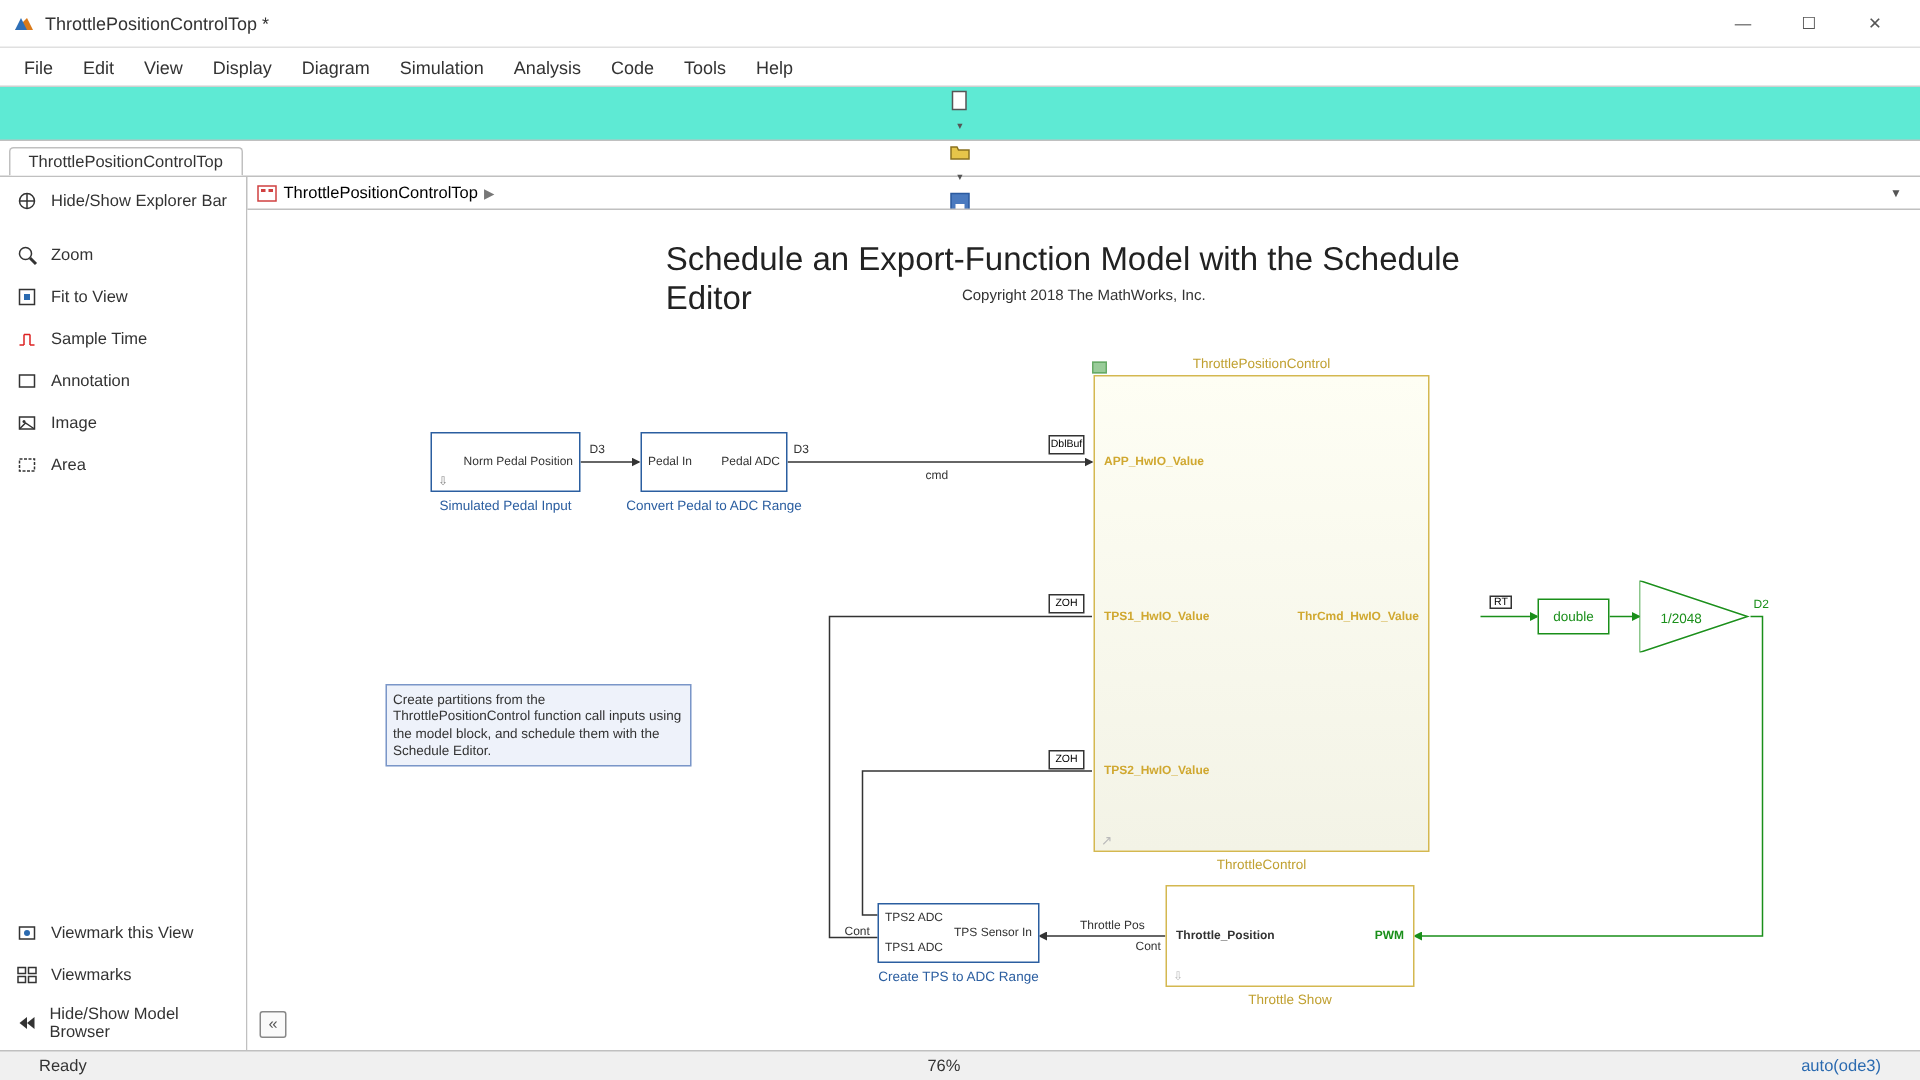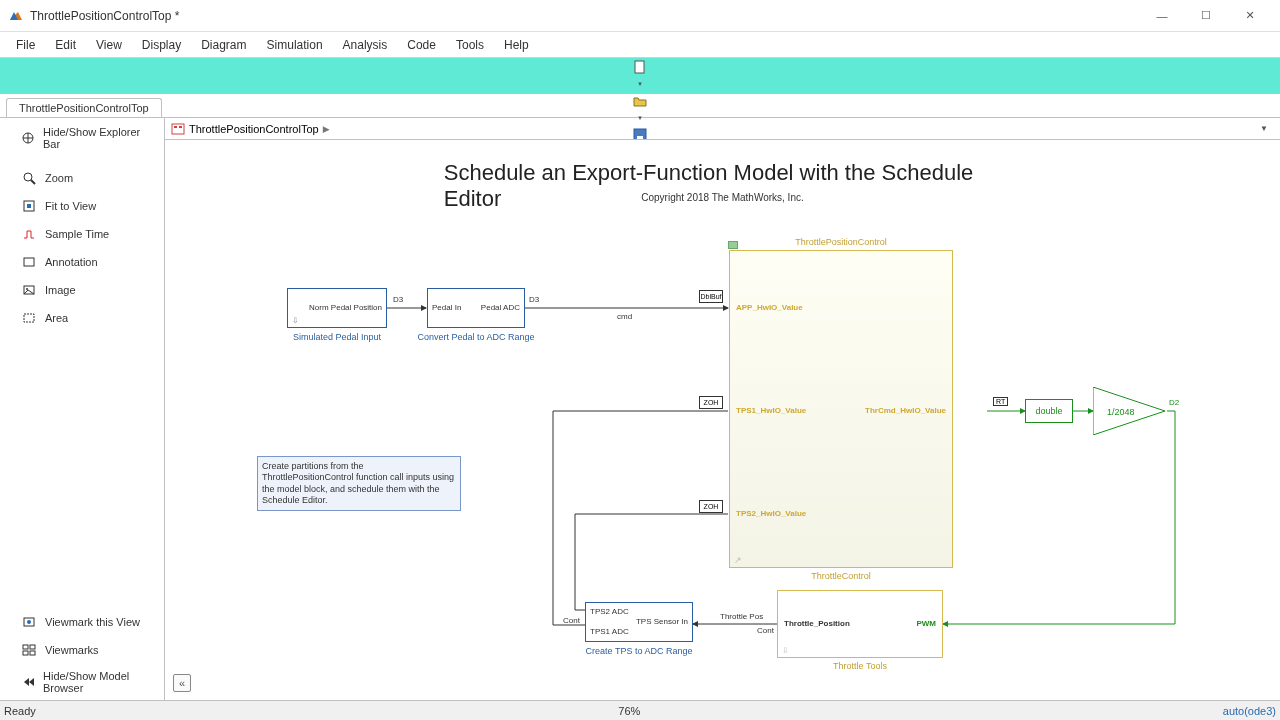--- a/index.html
+++ b/index.html
@@ -24,34 +24,34 @@
 .toolbar input.stoptime { width: 74px; height: 22px; border: 1px solid #a0a0a0; font-size: 11px; padding: 0 4px; background: #fff; }
 .toolbar select.mode { width: 156px; height: 22px; border: 1px solid #a0a0a0; font-size: 11px; padding: 0 4px; background: #fff; margin-left: 32px; }
 
 
 .tabstrip { height: 24px; background: #fff; display: flex; align-items: flex-end; border-bottom: 1px solid #c0c0c0; padding-left: 6px; }
 .tabstrip .tab { background: #fff; border: 1px solid #c0c0c0; border-bottom: none; padding: 3px 12px; font-size: 11px; border-radius: 3px 3px 0 0; color: #333; }
 
 
 .main { display: flex; height: calc(720px - 32px - 26px - 36px - 24px - 20px); }
 .sidebar { width: 165px; border-right: 1px solid #c0c0c0; background: #fff; display: flex; flex-direction: column; padding-top: 2px; }
-.sidebar .sbitem { display: flex; align-items: center; gap: 8px; padding: 6px 21px; font-size: 11px; color: #333; cursor: pointer; }
+.sidebar .sbitem { display: flex; align-items: center; gap: 8px; padding: 6px 10px; font-size: 11px; color: #333; cursor: pointer; }
 .sidebar .sbicon { width: 16px; height: 16px; display: inline-flex; align-items: center; justify-content: center; }
 .sidebar .spacer { flex: 1; }
 
 
 .canvaswrap { flex: 1; display: flex; flex-direction: column; }
 .breadcrumb { height: 22px; border-bottom: 1px solid #c0c0c0; display: flex; align-items: center; padding: 0 6px; font-size: 11px; gap: 4px; }
 .breadcrumb .bicon { width: 14px; height: 14px; }
 .breadcrumb .chev { font-size: 9px; color: #777; }
 .breadcrumb .expand { margin-left: auto; font-size: 8px; color: #555; padding-right: 6px; }
 .canvas { flex: 1; position: relative; background: #fff; overflow: hidden; }
 
 
-.statusbar { height: 20px; background: #f0f0f0; border-top: 1px solid #c0c0c0; display: flex; align-items: center; padding: 0 4px; font-size: 11px; color: #333; }
+.statusbar { height: 20px; background: #f0f0f0; border-top: 1px solid #c0c0c0; display: flex; align-items: center; padding: 0 26px; font-size: 11px; color: #333; }
 .statusbar .fill { flex: 1; }
 .statusbar .zoom { margin: 0 20px; }
 
 
 .ctitle { position: absolute; top: 20px; left: 50%; transform: translateX(-50%); font-size: 22px; color: #222; }
 .copy { position: absolute; top: 52px; left: 50%; transform: translateX(-50%); font-size: 10px; color: #333; }
 
 .block { position: absolute; border: 1px solid #2b5ea0; background: #fff; font-size: 9px; color: #333; }
 .block .port { position: absolute; font-size: 8px; white-space: nowrap; }
 .blocklabel { position: absolute; font-size: 9px; color: #2b5ea0; text-align: center; }
@@ -419,21 +419,21 @@
         <span class="port" style="right:4px; top:14px;">TPS Sensor In</span>
         <span class="port" style="left:4px; top:4px;">TPS2 ADC</span>
         <span class="port" style="left:4px; top:24px;">TPS1 ADC</span>
       </div>
       <div class="blocklabel" style="left:410px; top:506px; width:128px;">Create TPS to ADC Range</div>
       <div class="siglabel" style="left:398px; top:476px;">Cont</div>
       <div class="siglabel" style="left:555px; top:472px;">Throttle Pos</div>
       <div class="siglabel" style="left:592px; top:486px;">Cont</div>
 
       <div class="bigblock" style="left:612px; top:450px; width:166px; height:68px; background:#fff;">
-        <div class="bb-footer">Throttle Tools</div>
+        <div class="bb-footer">Throttle Show</div>
         <span class="bbport" style="left:6px; top:28px; color:#333;">Throttle_Position</span>
         <span class="bbport" style="right:6px; top:28px; color:#1a8f1a;">PWM</span>
         <span style="position:absolute;left:4px;bottom:2px;font-size:8px;color:#bbb">⇩</span>
       </div>
 
       <div class="corner">«</div>
     </div>
   </div>
 </div>
 

